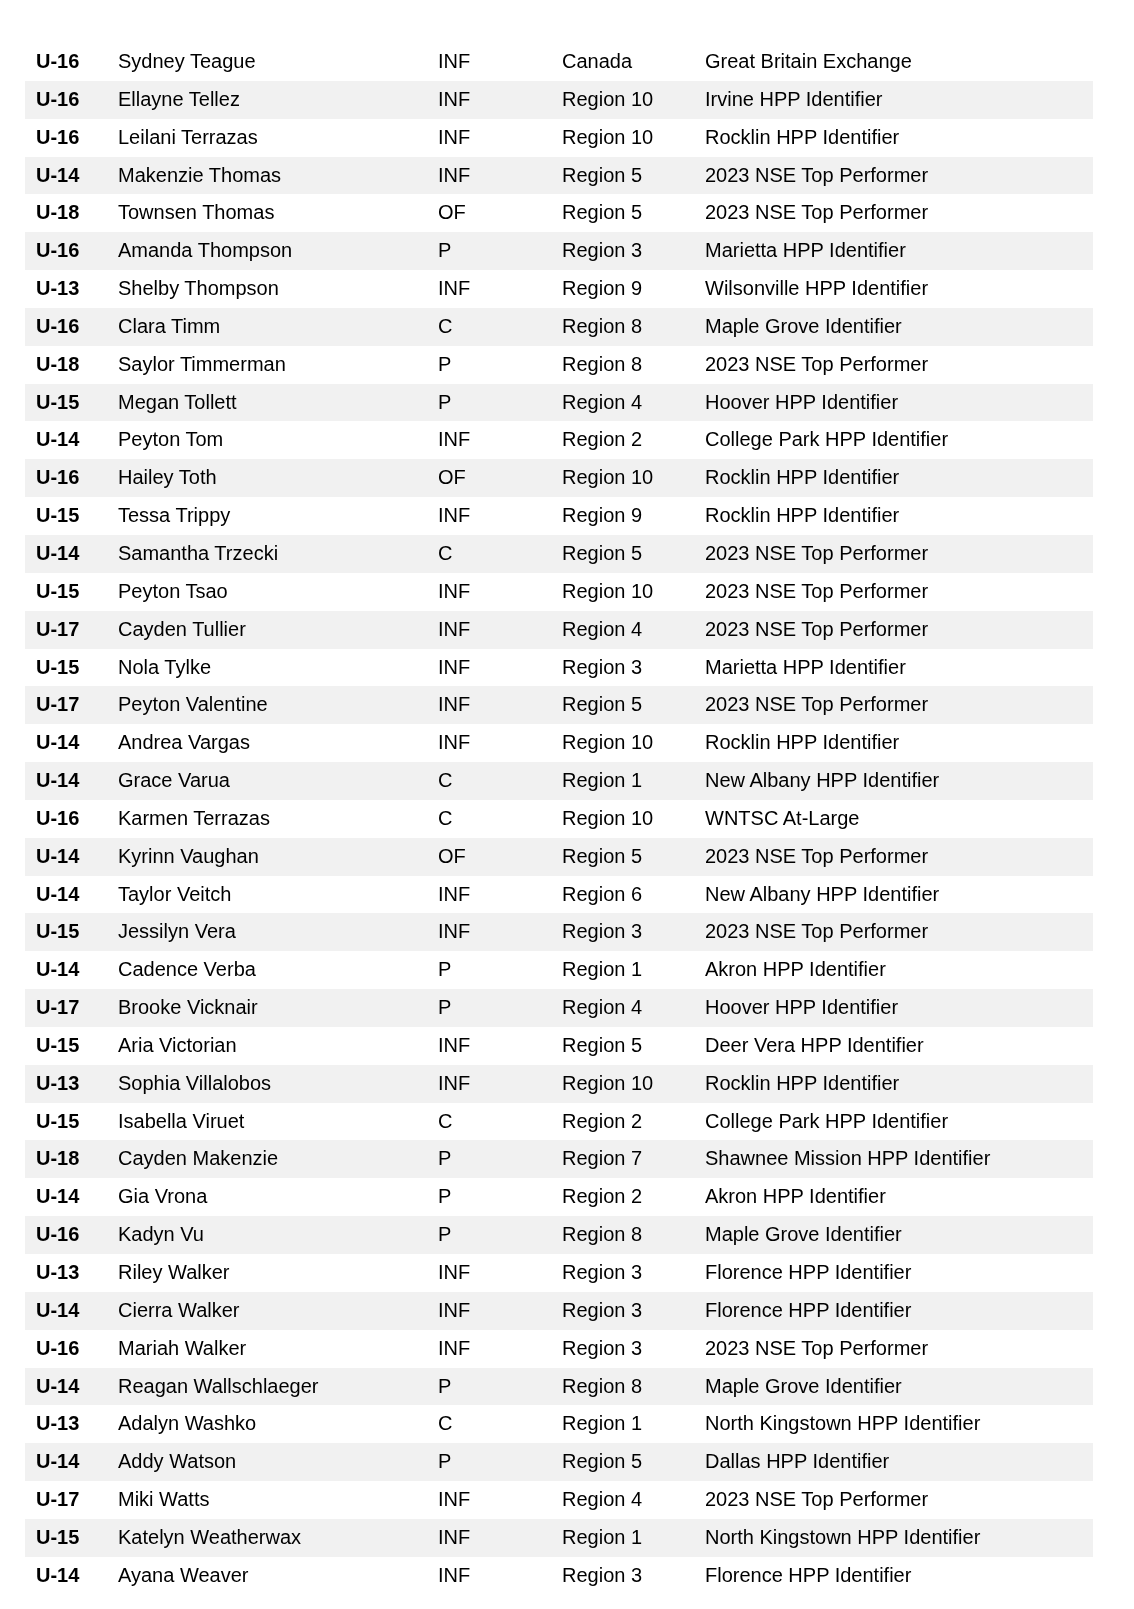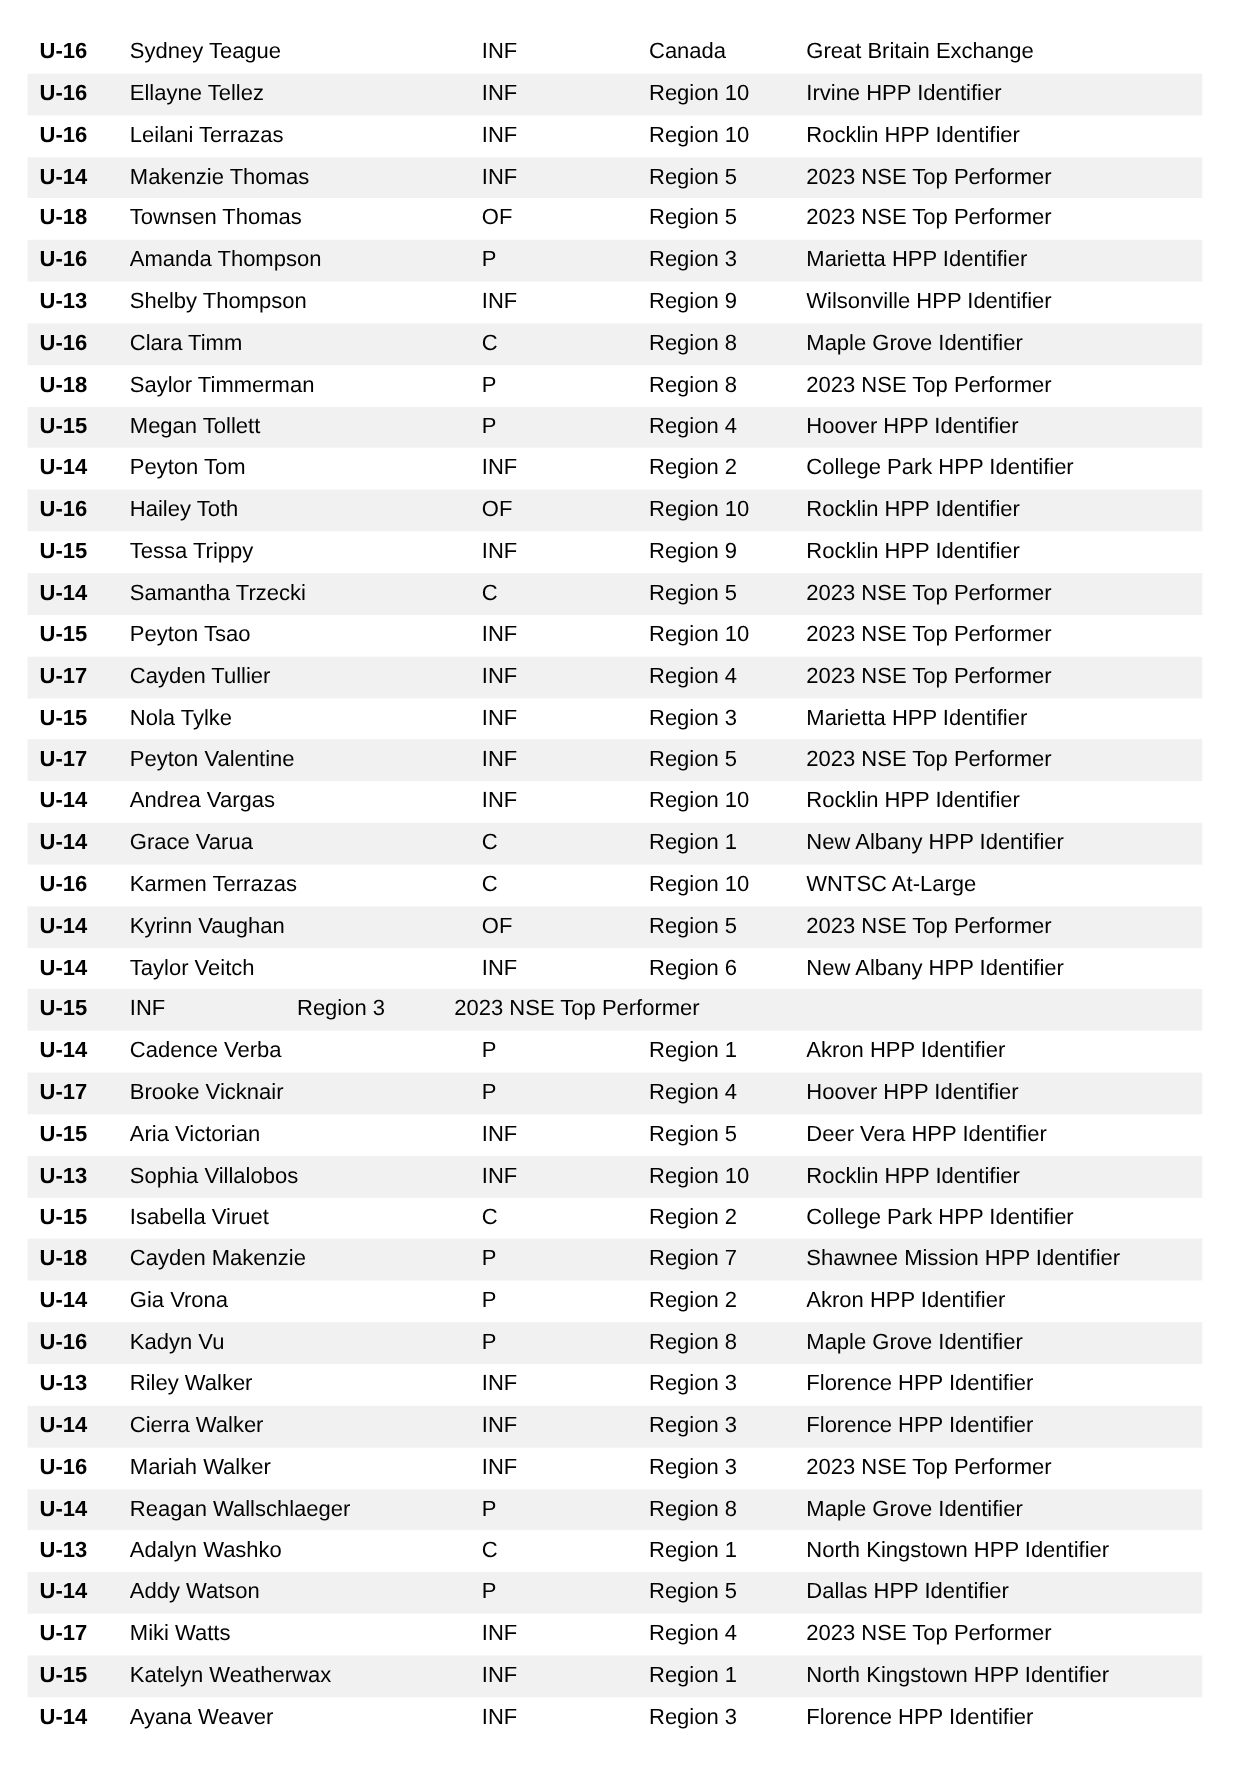--- a/index.html
+++ b/index.html
@@ -12,21 +12,21 @@
     width: 1134px;
     height: 1609px;
     background: #ffffff;
     overflow: hidden;
     font-family: "Liberation Sans", sans-serif;
     color: #000000;
   }
   .roster {
     position: absolute;
     left: 25px;
-    top: 29px;
+    top: 43px;
     width: 1068px;
   }
   .row {
     display: flex;
     align-items: center;
     height: 37.85px;
     font-size: 20px;
     line-height: 37.85px;
     white-space: nowrap;
   }
@@ -38,21 +38,21 @@
     flex-shrink: 0;
   }
   .cell-age {
     width: 93px;
     padding-left: 11px;
     box-sizing: border-box;
     font-weight: 700;
   }
   .cell-name   { width: 320px; }
   .cell-pos    { width: 124px; }
-  .cell-region { width: 143px; margin-left: 28px; }
+  .cell-region { width: 143px; }
   .cell-note   { flex: 1 1 auto; }
 </style>
 </head>
 <body>
 
 <div class="page">
   <div class="roster" id="roster">
       <div class="row" style="background: transparent;">
         <span class="cell cell-age">U-16</span>
         <span class="cell cell-name">Sydney Teague</span>
@@ -209,20 +209,21 @@
       </div>
       <div class="row" style="background: transparent;">
         <span class="cell cell-age">U-14</span>
         <span class="cell cell-name">Taylor Veitch</span>
         <span class="cell cell-pos">INF</span>
         <span class="cell cell-region">Region 6</span>
         <span class="cell cell-note">New Albany HPP Identifier</span>
       </div>
       <div class="row striped" style="background: rgb(241, 241, 241);">
         <span class="cell cell-age">U-15</span>
+        <span class="cell cell-name">Jessilyn Vera</span>
         <span class="cell cell-pos">INF</span>
         <span class="cell cell-region">Region 3</span>
         <span class="cell cell-note">2023 NSE Top Performer</span>
       </div>
       <div class="row" style="background: transparent;">
         <span class="cell cell-age">U-14</span>
         <span class="cell cell-name">Cadence Verba</span>
         <span class="cell cell-pos">P</span>
         <span class="cell cell-region">Region 1</span>
         <span class="cell cell-note">Akron HPP Identifier</span>

